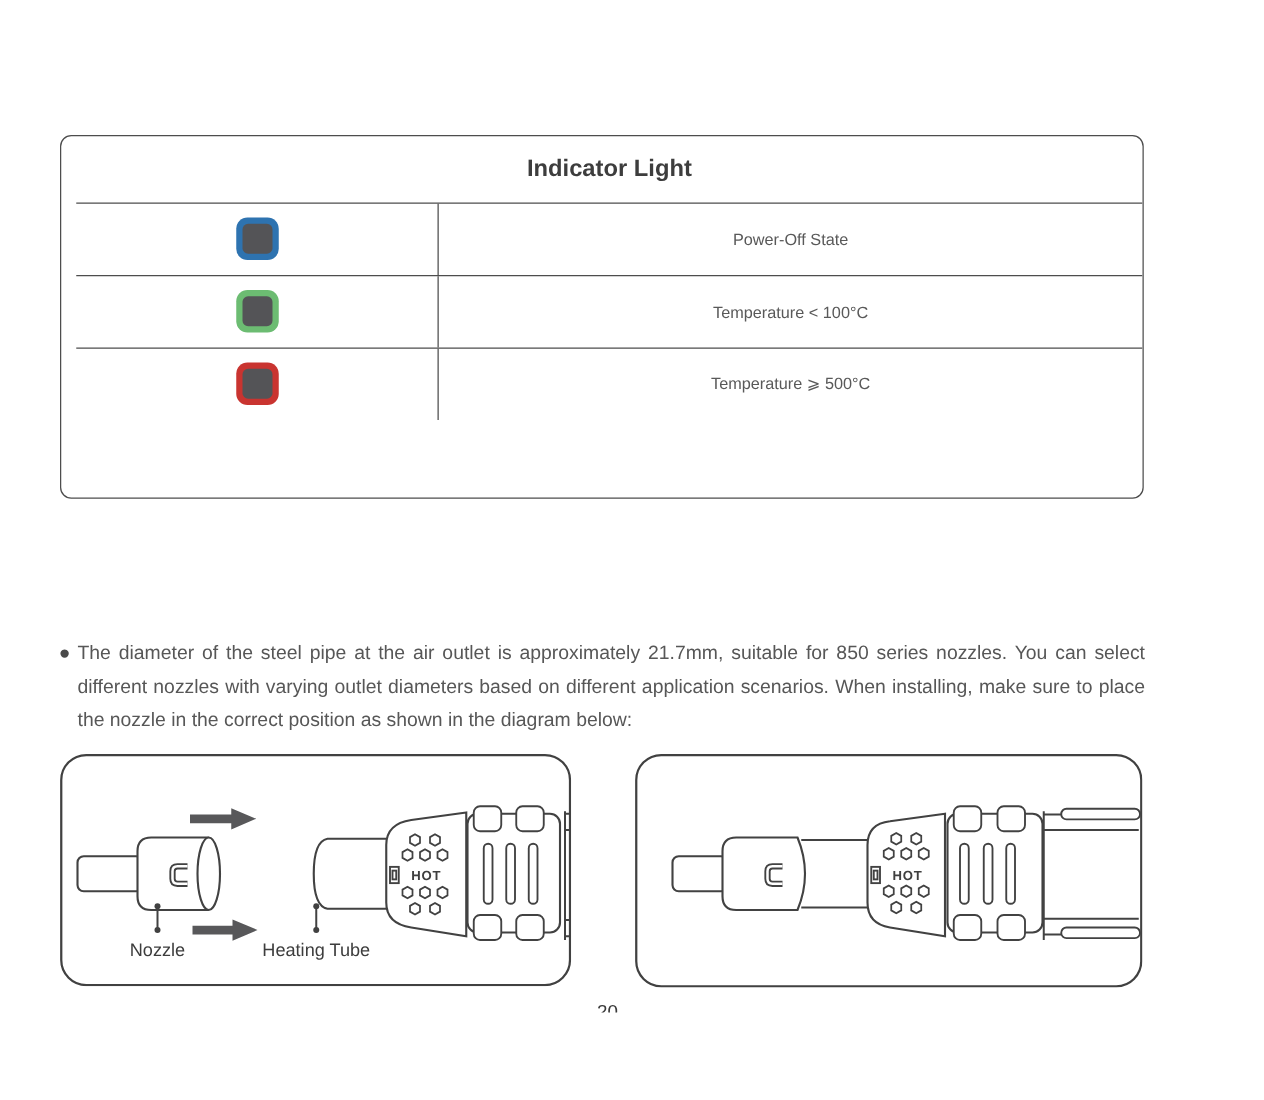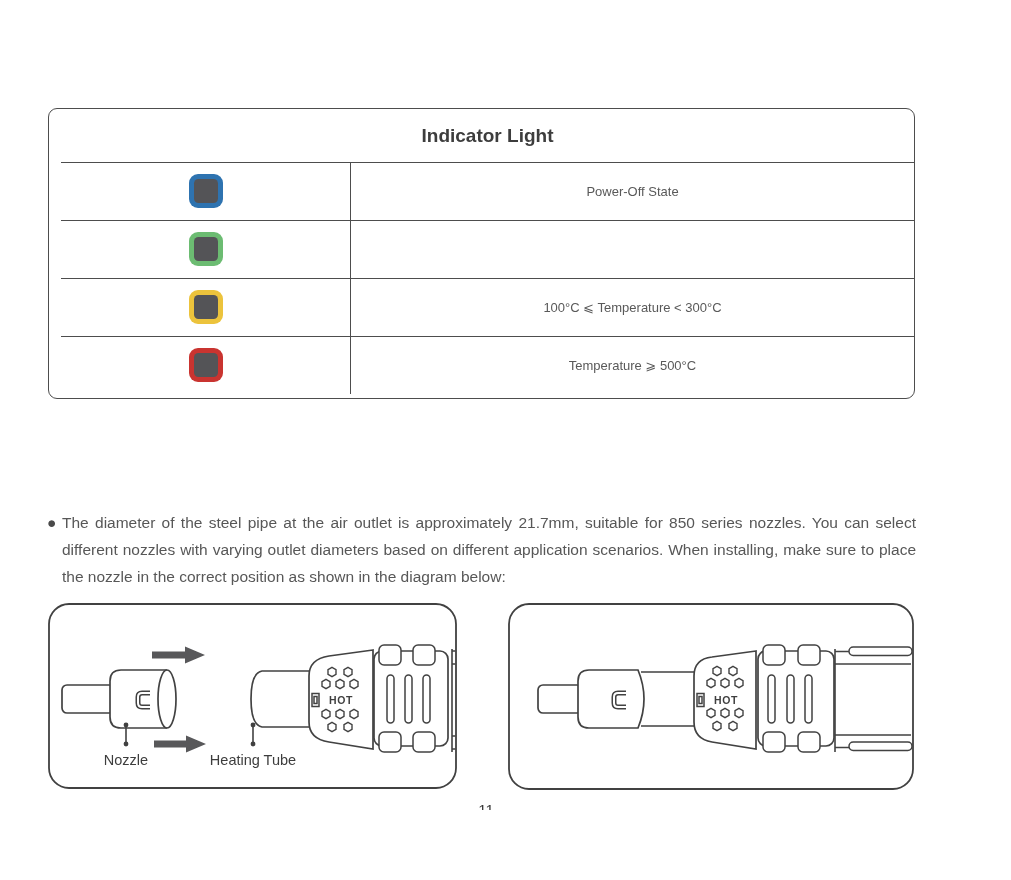--- a/index.html
+++ b/index.html
@@ -79,30 +79,23 @@
     </div>
     <div class="cell-text">Power-Off State</div>
   </div>
 
   <div class="itable-row">
     <div class="cell-icon">
       <div class="led" style="background: rgb(108, 188, 114);">
         <div class="led-inner" style="background: rgb(84, 84, 87);"></div>
       </div>
     </div>
+    <div class="cell-text">Temperature &lt; 100°C</div>
   </div>
 
-  <div class="itable-row">
-    <div class="cell-icon">
-      <div class="led" style="background: rgb(236, 195, 60);">
-        <div class="led-inner" style="background: rgb(84, 84, 87);"></div>
-      </div>
-    </div>
-    <div class="cell-text">100°C ⩽ Temperature &lt; 300°C</div>
-  </div>
 
   <div class="itable-row last">
     <div class="cell-icon">
       <div class="led" style="background: rgb(201, 52, 48);">
         <div class="led-inner" style="background: rgb(84, 84, 87);"></div>
       </div>
     </div>
     <div class="cell-text">Temperature ⩾ 500°C</div>
   </div>
 </div>
@@ -229,13 +222,13 @@
     <rect class="thin" x="297" y="72" width="7" height="48" rx="3.5"></rect>
   </g>
 
   <g>
     <path class="ln" d="M 327,46 V 149 M 327,48.5 H 343 M 327,61 H 403 M 327,144.5 H 343 M 327,132 H 403"></path>
     <rect class="thin" x="341" y="44" width="63" height="8.5" rx="4.2"></rect>
     <rect class="thin" x="341" y="139" width="63" height="8.5" rx="4.2"></rect>
   </g>
 </svg>
 
-<div class="pagenum">11</div>
+<div class="pagenum">20</div>
 
 </body></html>

